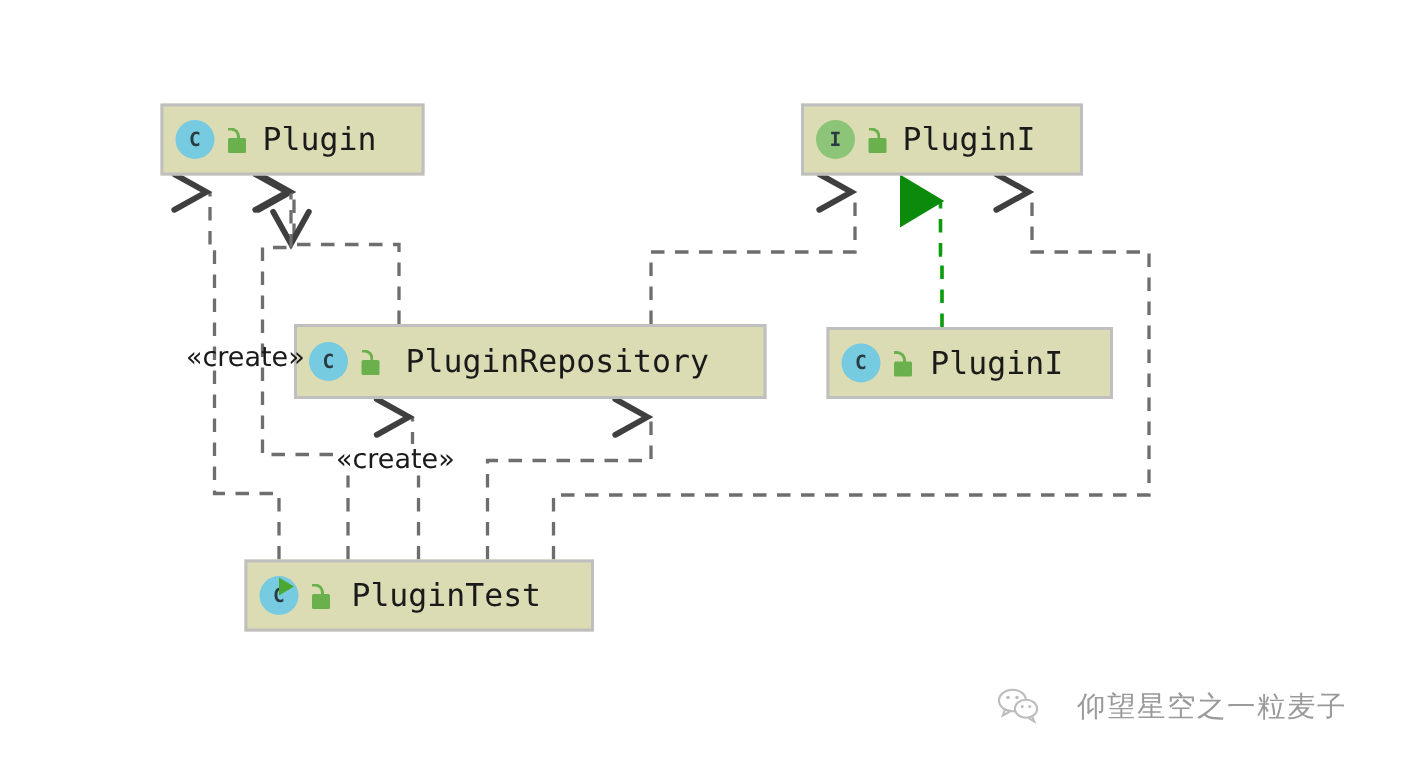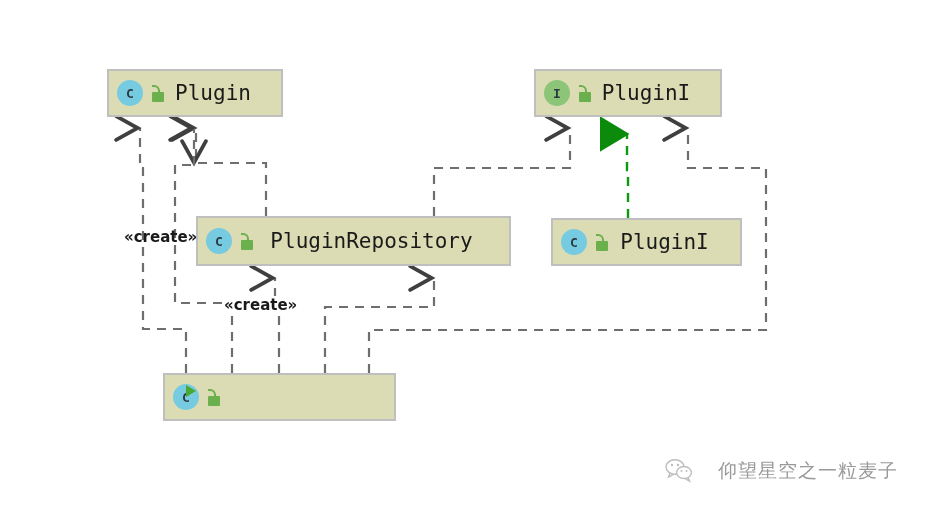--- a/index.html
+++ b/index.html
@@ -96,27 +96,26 @@
     font-size: 21px;
     color: #1a1a1a;
     letter-spacing: 0px;
     padding-right: 24px;
     padding-left: 4px;
     white-space: nowrap;
   }
   .stereo {
     position: absolute;
     font-family: "DejaVu Sans", "Liberation Sans", sans-serif;
-    font-size: 15px;
+    font-size: 18px;
     color: #1a1a1a;
     background: #ffffff;
     padding: 0 2px;
     white-space: nowrap;
     z-index: 6;
-    font-weight: bold;
   }
   #stereo-create-1 { z-index: 8; background: transparent; }
   #watermark {
     position: absolute;
     left: 664px;
     top: 458px;
     display: flex;
     align-items: center;
     gap: 24px;
     z-index: 6;
@@ -211,20 +210,21 @@
 
   <div class="node" id="node-plugintest" style="left:163px; top:373px; width:233px; height:48px;">
     <span class="badge">
       <span class="circ klass">C</span>
       <span class="runarrow"></span>
     </span>
     <span class="lock">
       <span class="shackle"></span>
         <span class="body"></span>
     </span>
+    <span class="title">PluginTest</span>
   </div>
 
   <div class="stereo" id="stereo-create-1" style="left:122px; top:228px;">«create»</div>
 
   <div class="stereo" id="stereo-create-2" style="left:222px; top:296px;">«create»</div>
 
   <div id="watermark">
     <svg width="30" height="26" viewBox="0 0 30 26">
       <ellipse cx="11" cy="9" rx="9" ry="7.2" fill="none" stroke="#bdbdbd" stroke-width="1.4"></ellipse>
       <path d="M 6 15 L 4.5 19 L 9 16.6" fill="none" stroke="#bdbdbd" stroke-width="1.4"></path>

